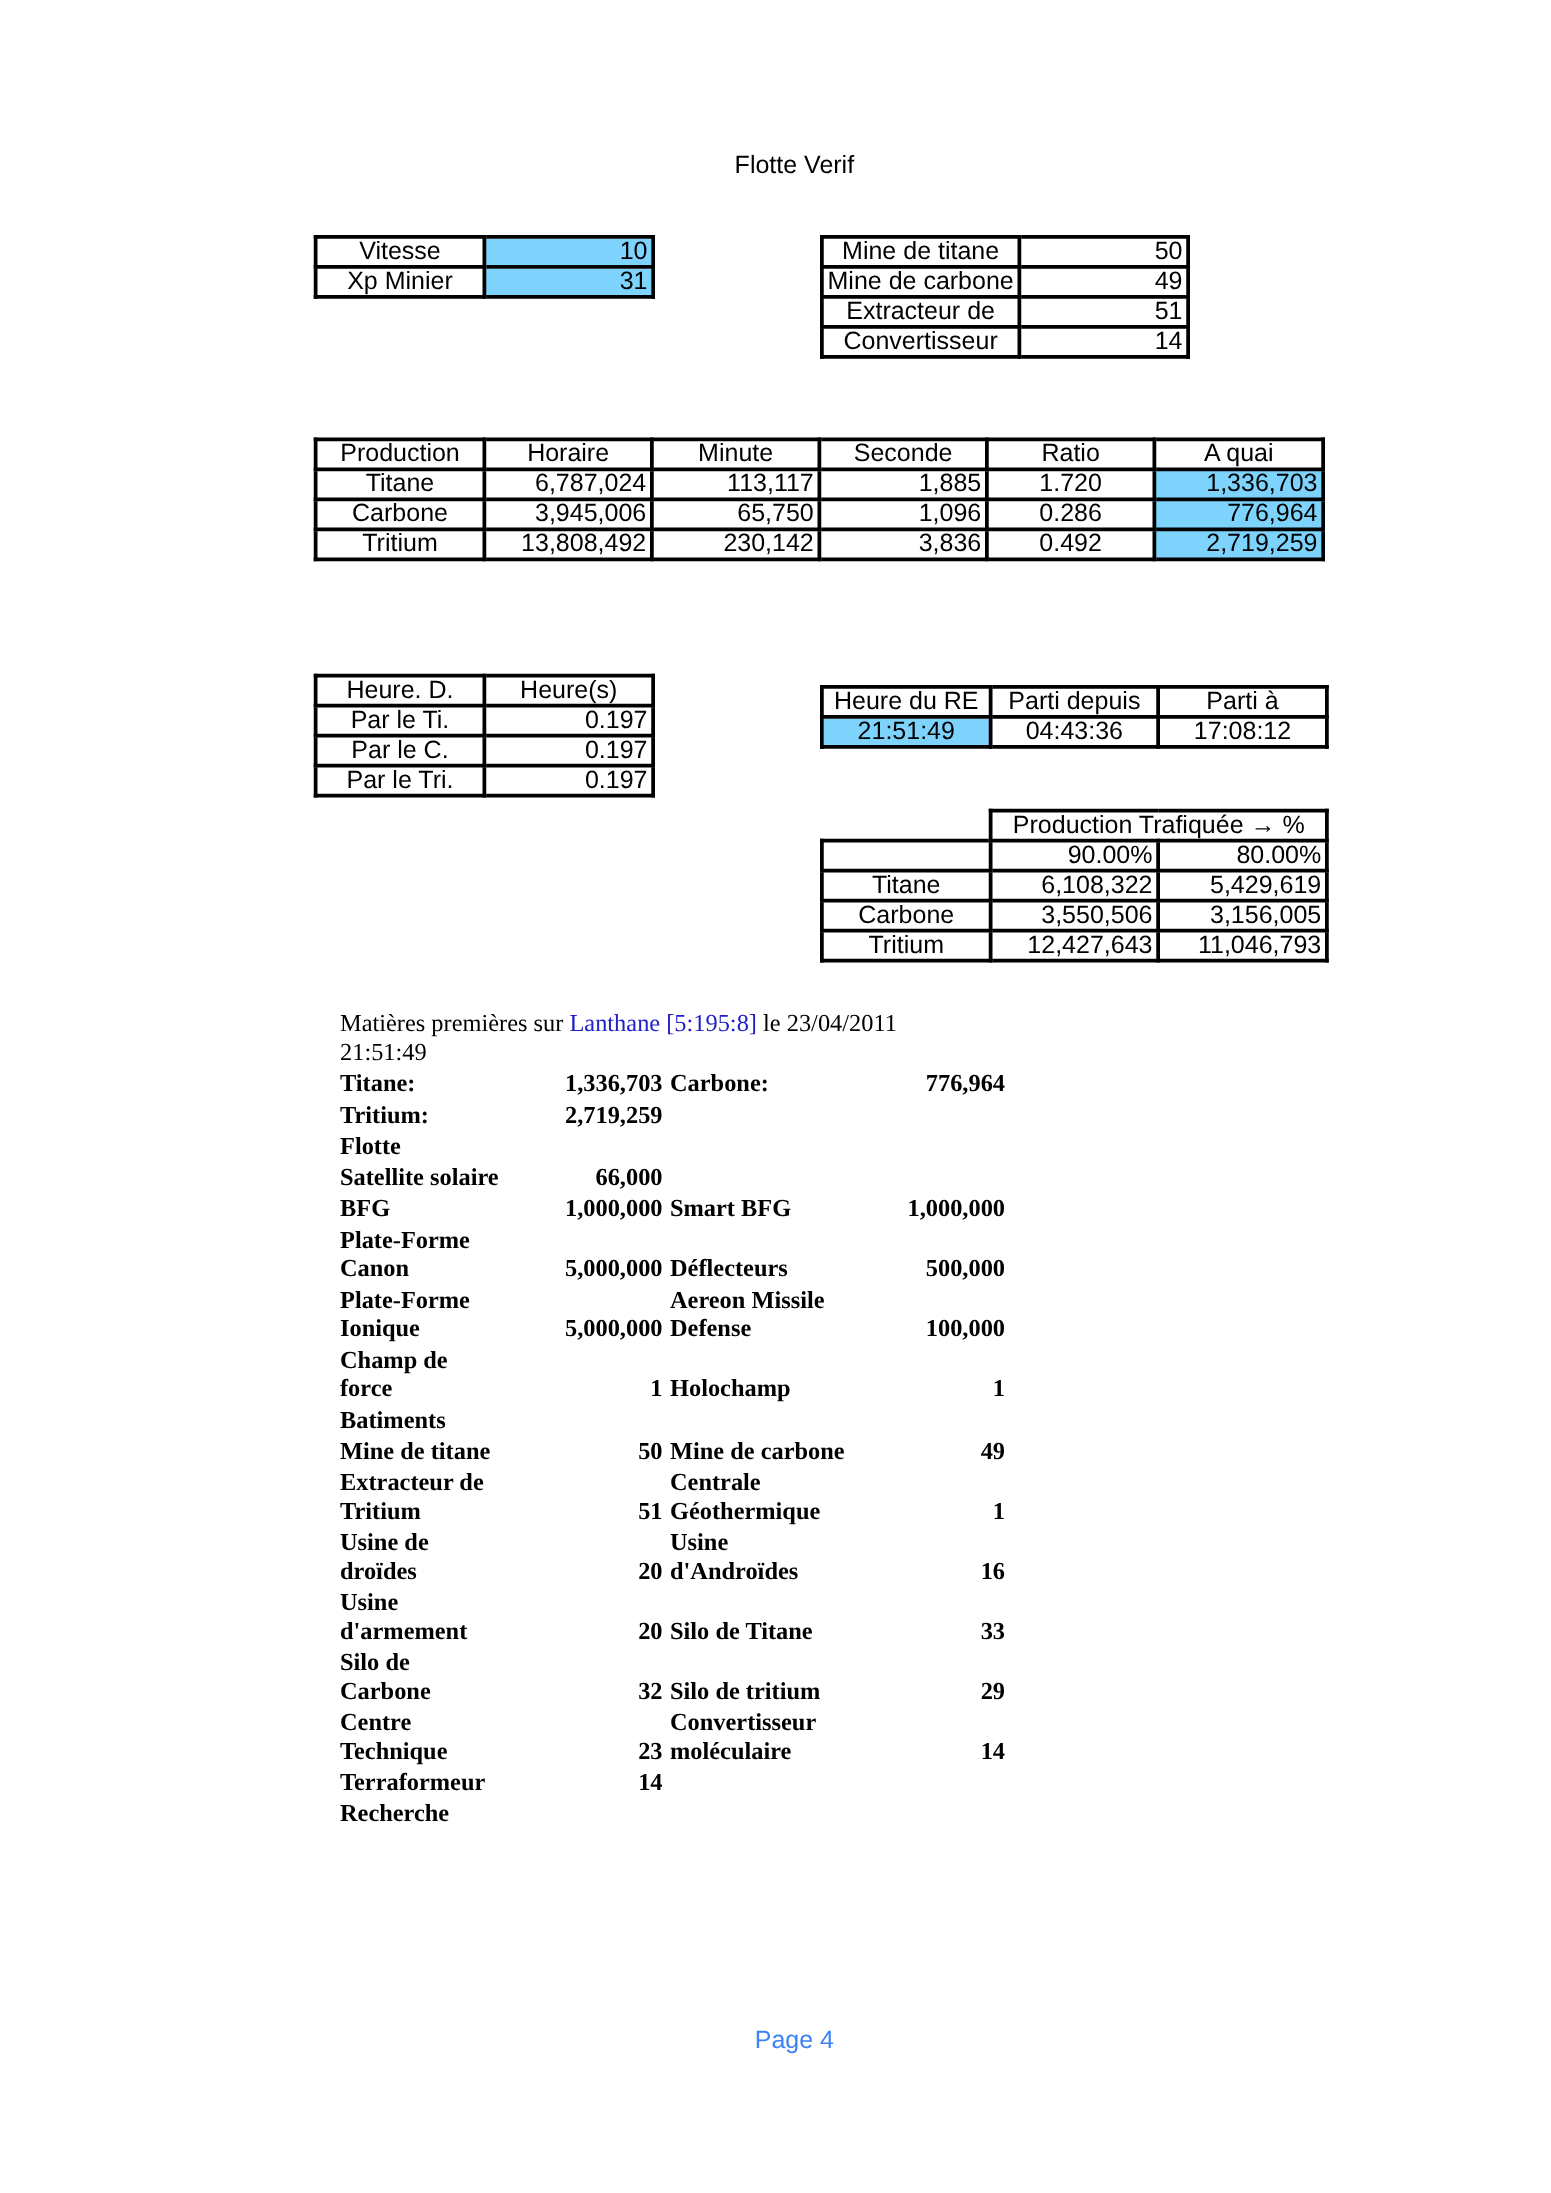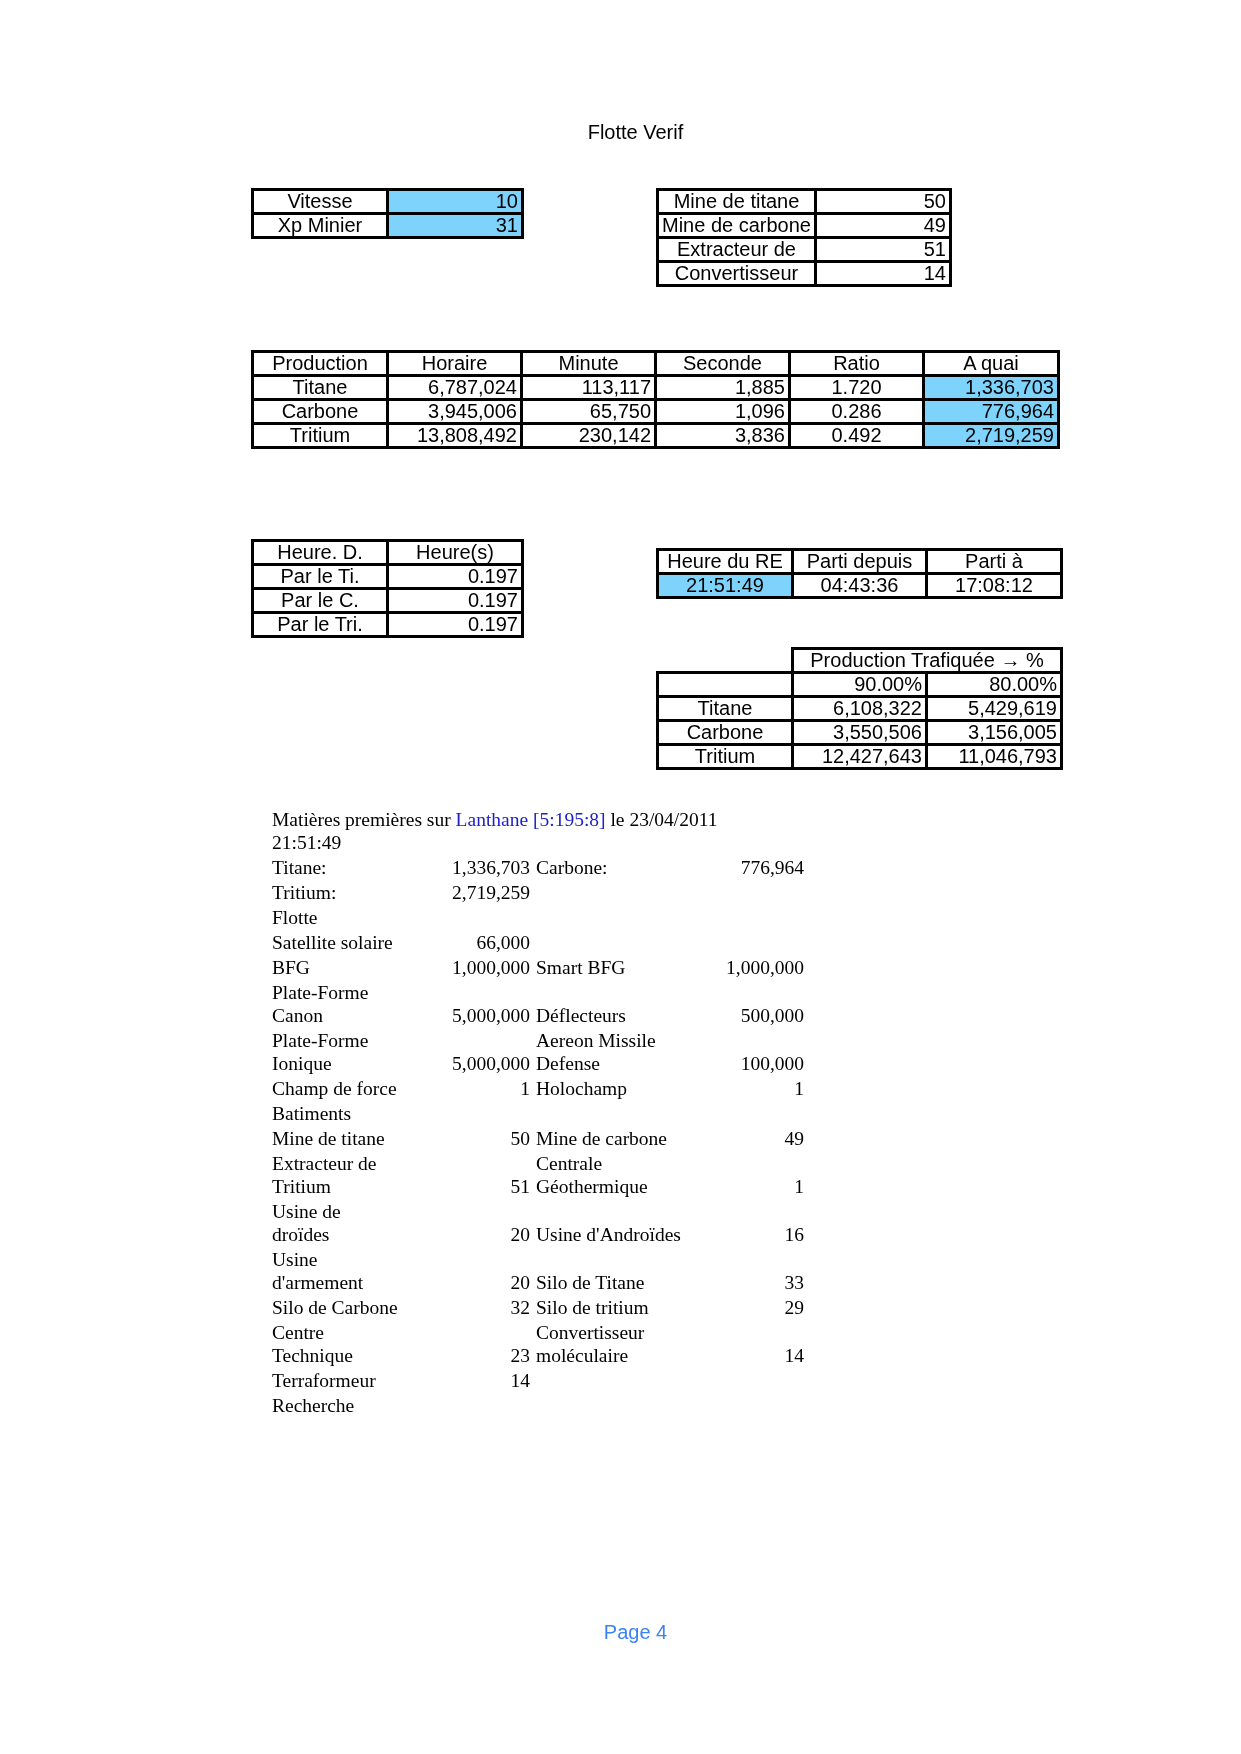--- a/index.html
+++ b/index.html
@@ -18,21 +18,21 @@
   table.grid td.noborder { border: none; }
 
   #t-settings { left: 251px; top: 188px; }
   #t-mines { left: 656px; top: 188px; }
   #t-prod { left: 251px; top: 350px; }
   #t-hours { left: 251px; top: 512px; margin-top: 27px; }
   #t-re { left: 656px; top: 512px; margin-top: 36px; }
   #t-traf { left: 656px; top: 647px; }
 
   #report { left: 257px; top: 808px; width: 560px; font-family: "Liberation Serif", serif; font-size: 19.5px; color: #000; line-height: 23px; }
-  #report .row { display: grid; grid-template-columns: 130px 134px 150px 118px; align-items: end; margin-bottom: 2px; }
+  #report .row { display: grid; grid-template-columns: 130px 134px 150px 118px; align-items: end; margin-bottom: 2px; font-weight: bold; }
   #report .row .val { text-align: right; padding-right: 6px; }
   #report .row .val2 { text-align: right; }
   #report .line { margin-bottom: 2px; }
   #report .link { color: #2020c8; }
 </style>
 </head>
 <body>
 
 <div id="title" class="abs sans">Flotte Verif</div>
 

